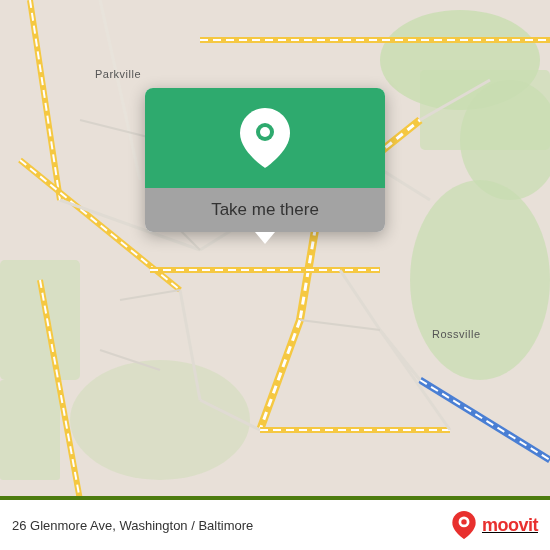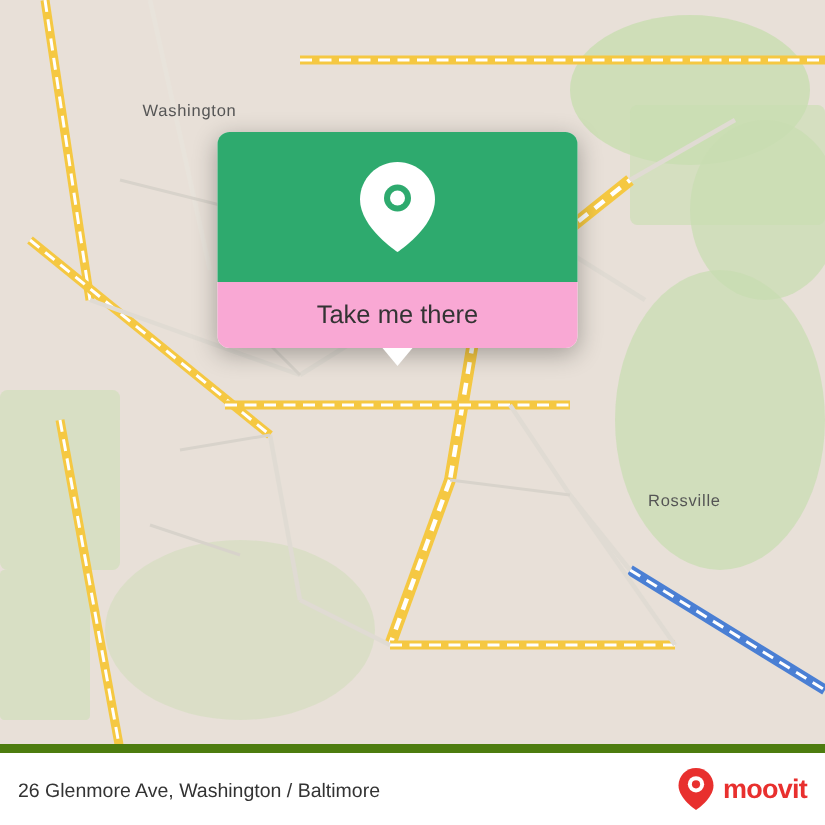--- a/index.html
+++ b/index.html
@@ -52,21 +52,21 @@
       border-radius: 8px 8px 0 0;
       padding: 20px;
       display: flex;
       justify-content: center;
       align-items: center;
       height: 100px;
     }
 
     #popup-button-section {
       padding: 12px 16px;
-      background: #f9a8d4;
+      background: #a3a3a3;
       border-radius: 0 0 8px 8px;
       text-align: center;
     }
 
     #take-me-there-btn {
       font-size: 17px;
       color: #333;
       font-weight: 500;
       cursor: pointer;
       background: none;
@@ -89,37 +89,38 @@
     }
 
     
     #bottom-bar {
       position: absolute;
       bottom: 0;
       left: 0;
       right: 0;
       background: white;
       padding: 8px 12px;
-      border-top: 6px solid #4d7c0f;
+      border-top: 4px solid #4d7c0f;
       display: flex;
       align-items: center;
       justify-content: space-between;
       z-index: 200;
       height: 54px;
     }
 
     #address-text {
       font-size: 13px;
       color: #333;
     }
 
     #moovit-logo {
       display: flex;
       align-items: center;
       gap: 4px;
+      text-decoration: underline;
     }
 
     .moovit-pin {
       width: 28px;
       height: 28px;
     }
 
     .moovit-text {
       font-size: 18px;
       font-weight: bold;
@@ -229,21 +230,21 @@
   <div class="highway-label-md" style="left:4px; top:230px">MD 147</div>
   <div class="highway-label" style="left:18px; top:305px; background:#3d7ec8">US 1</div>
   <div class="highway-label" style="left:18px; top:368px; background:#3d7ec8">US 1</div>
   <div class="highway-label-md" style="left:286px; top:260px">MD 588</div>
   <div class="highway-label" style="left:268px; top:362px; background:#2d5fa8">I 95</div>
   <div class="highway-label" style="left:237px; top:420px; background:#2d5fa8">I 95</div>
   <div class="highway-label" style="left:408px; top:222px; background:#2d5fa8">I 95</div>
   <div class="highway-label-md" style="left:325px; top:428px">MD 7</div>
   <div class="highway-label" style="left:455px; top:448px; background:#2d5fa8">I 695</div>
 
-  <div class="town-label" style="left:95px; top:68px">Washington</div>
+  <div class="town-label" style="left:95px; top:68px">Parkville</div>
   <div class="town-label" style="left:432px; top:328px">Rossville</div>
 
   <div id="popup-card">
     <div id="popup-green-section">
 
       <svg width="50" height="60" viewBox="0 0 50 60">
         <path d="M25 0 C11.2 0 0 11.2 0 25 C0 43.75 25 60 25 60 C25 60 50 43.75 50 25 C50 11.2 38.8 0 25 0Z" fill="white"></path>
         <circle cx="25" cy="24" r="9" fill="#2eaa6e"></circle>
         <circle cx="25" cy="24" r="5" fill="white"></circle>
       </svg>

